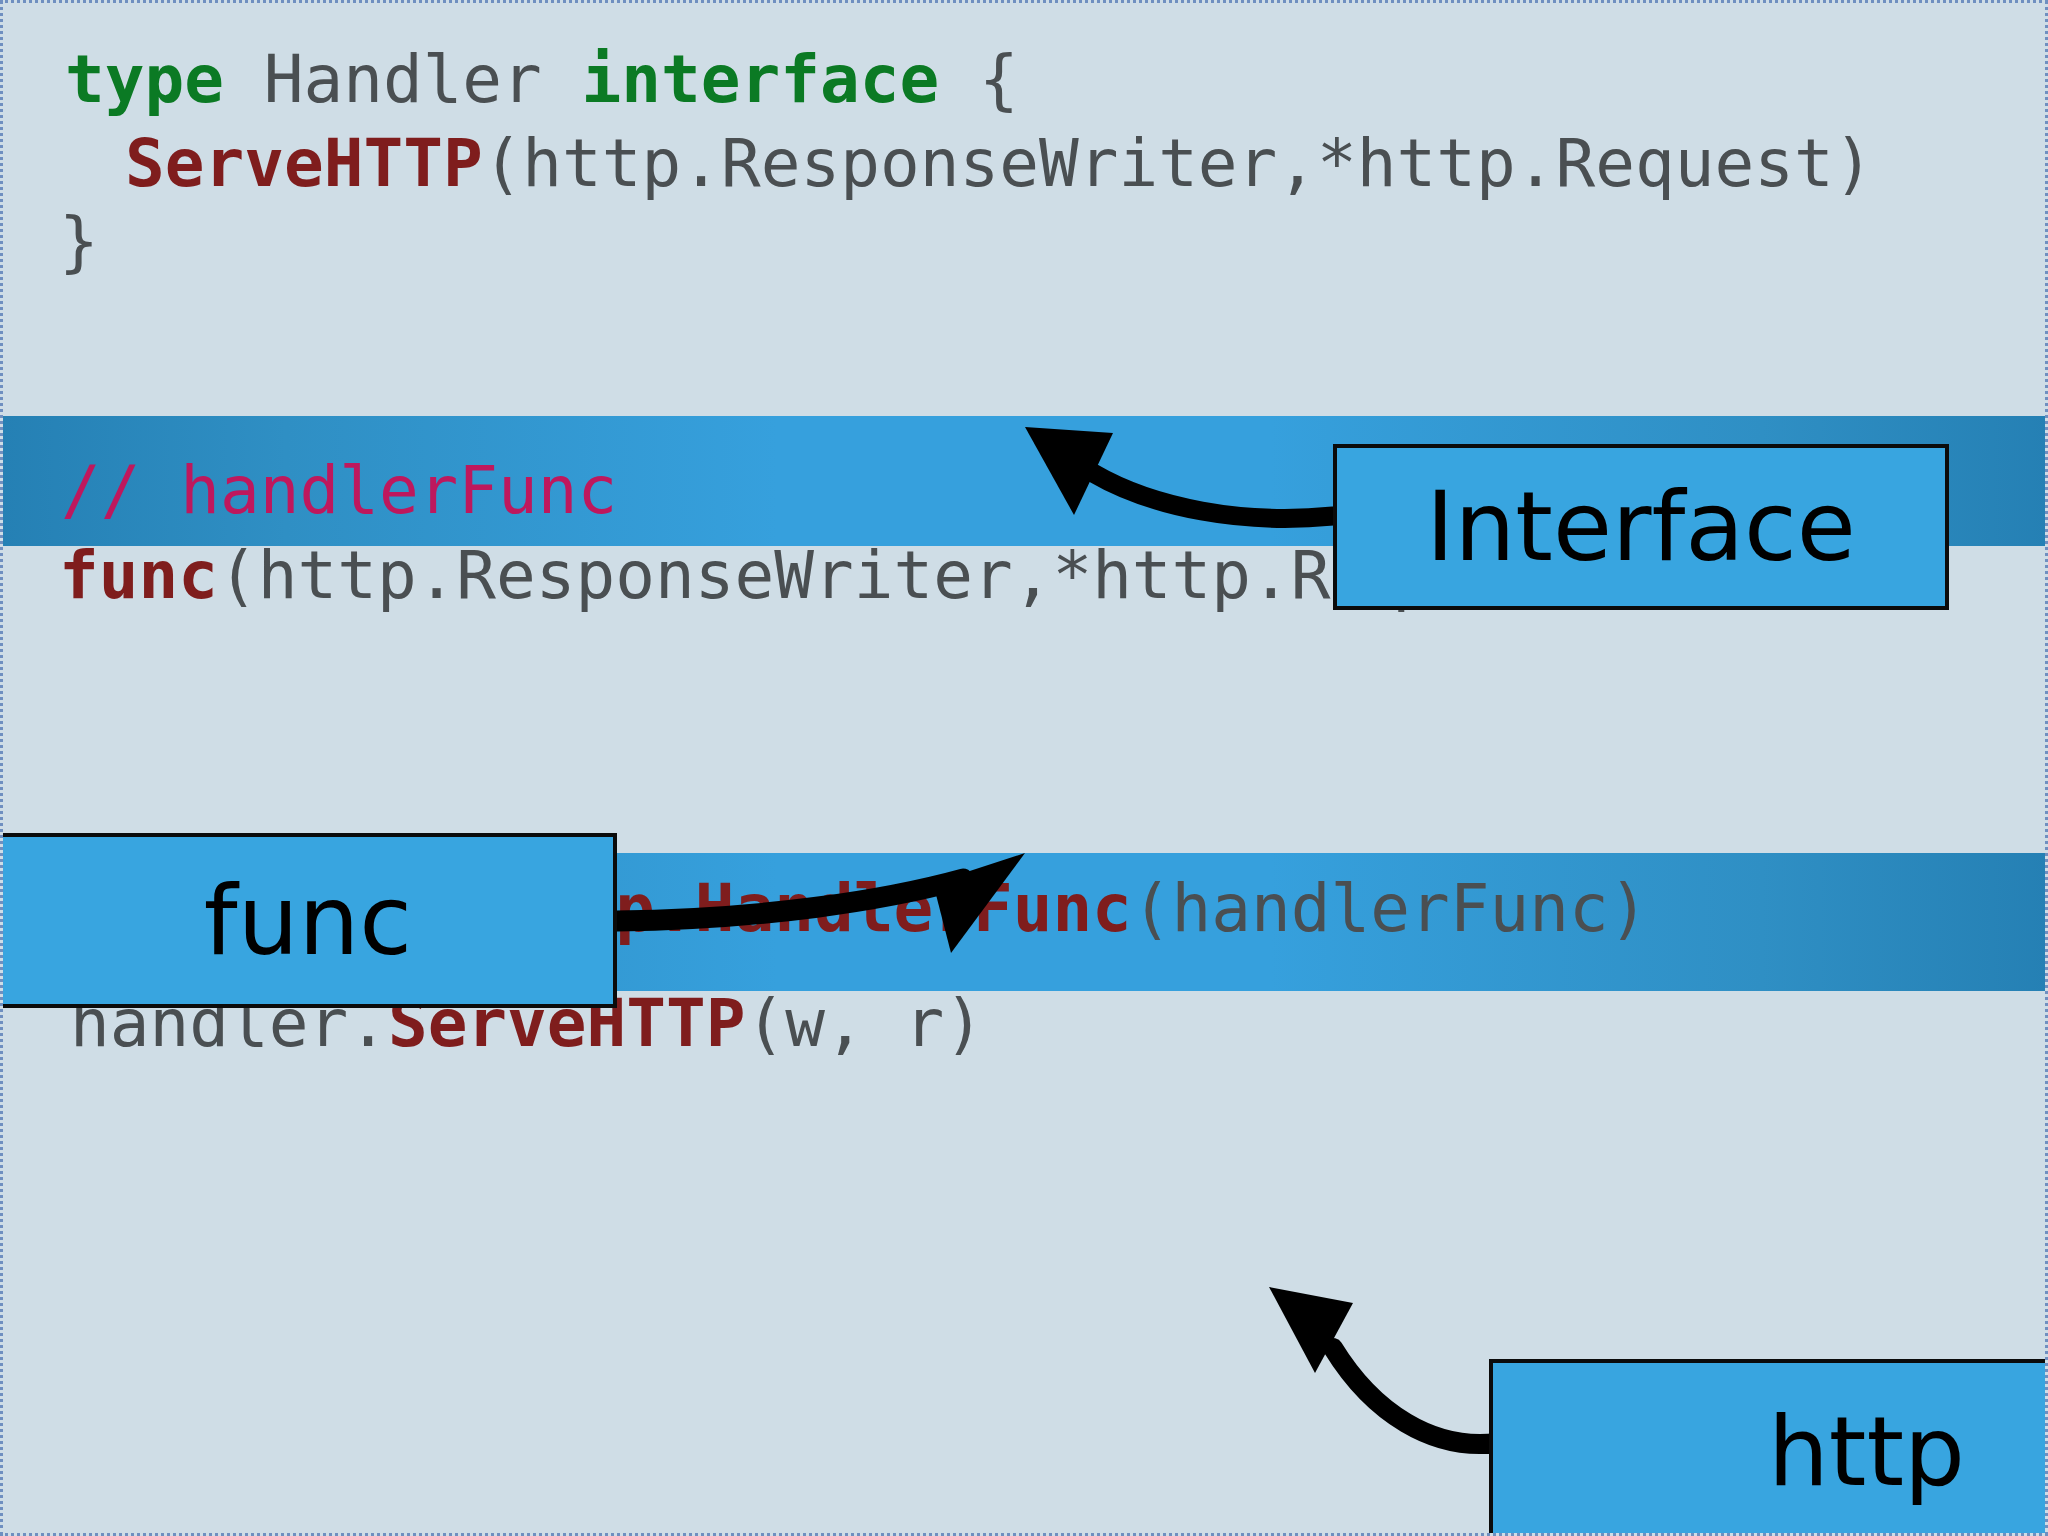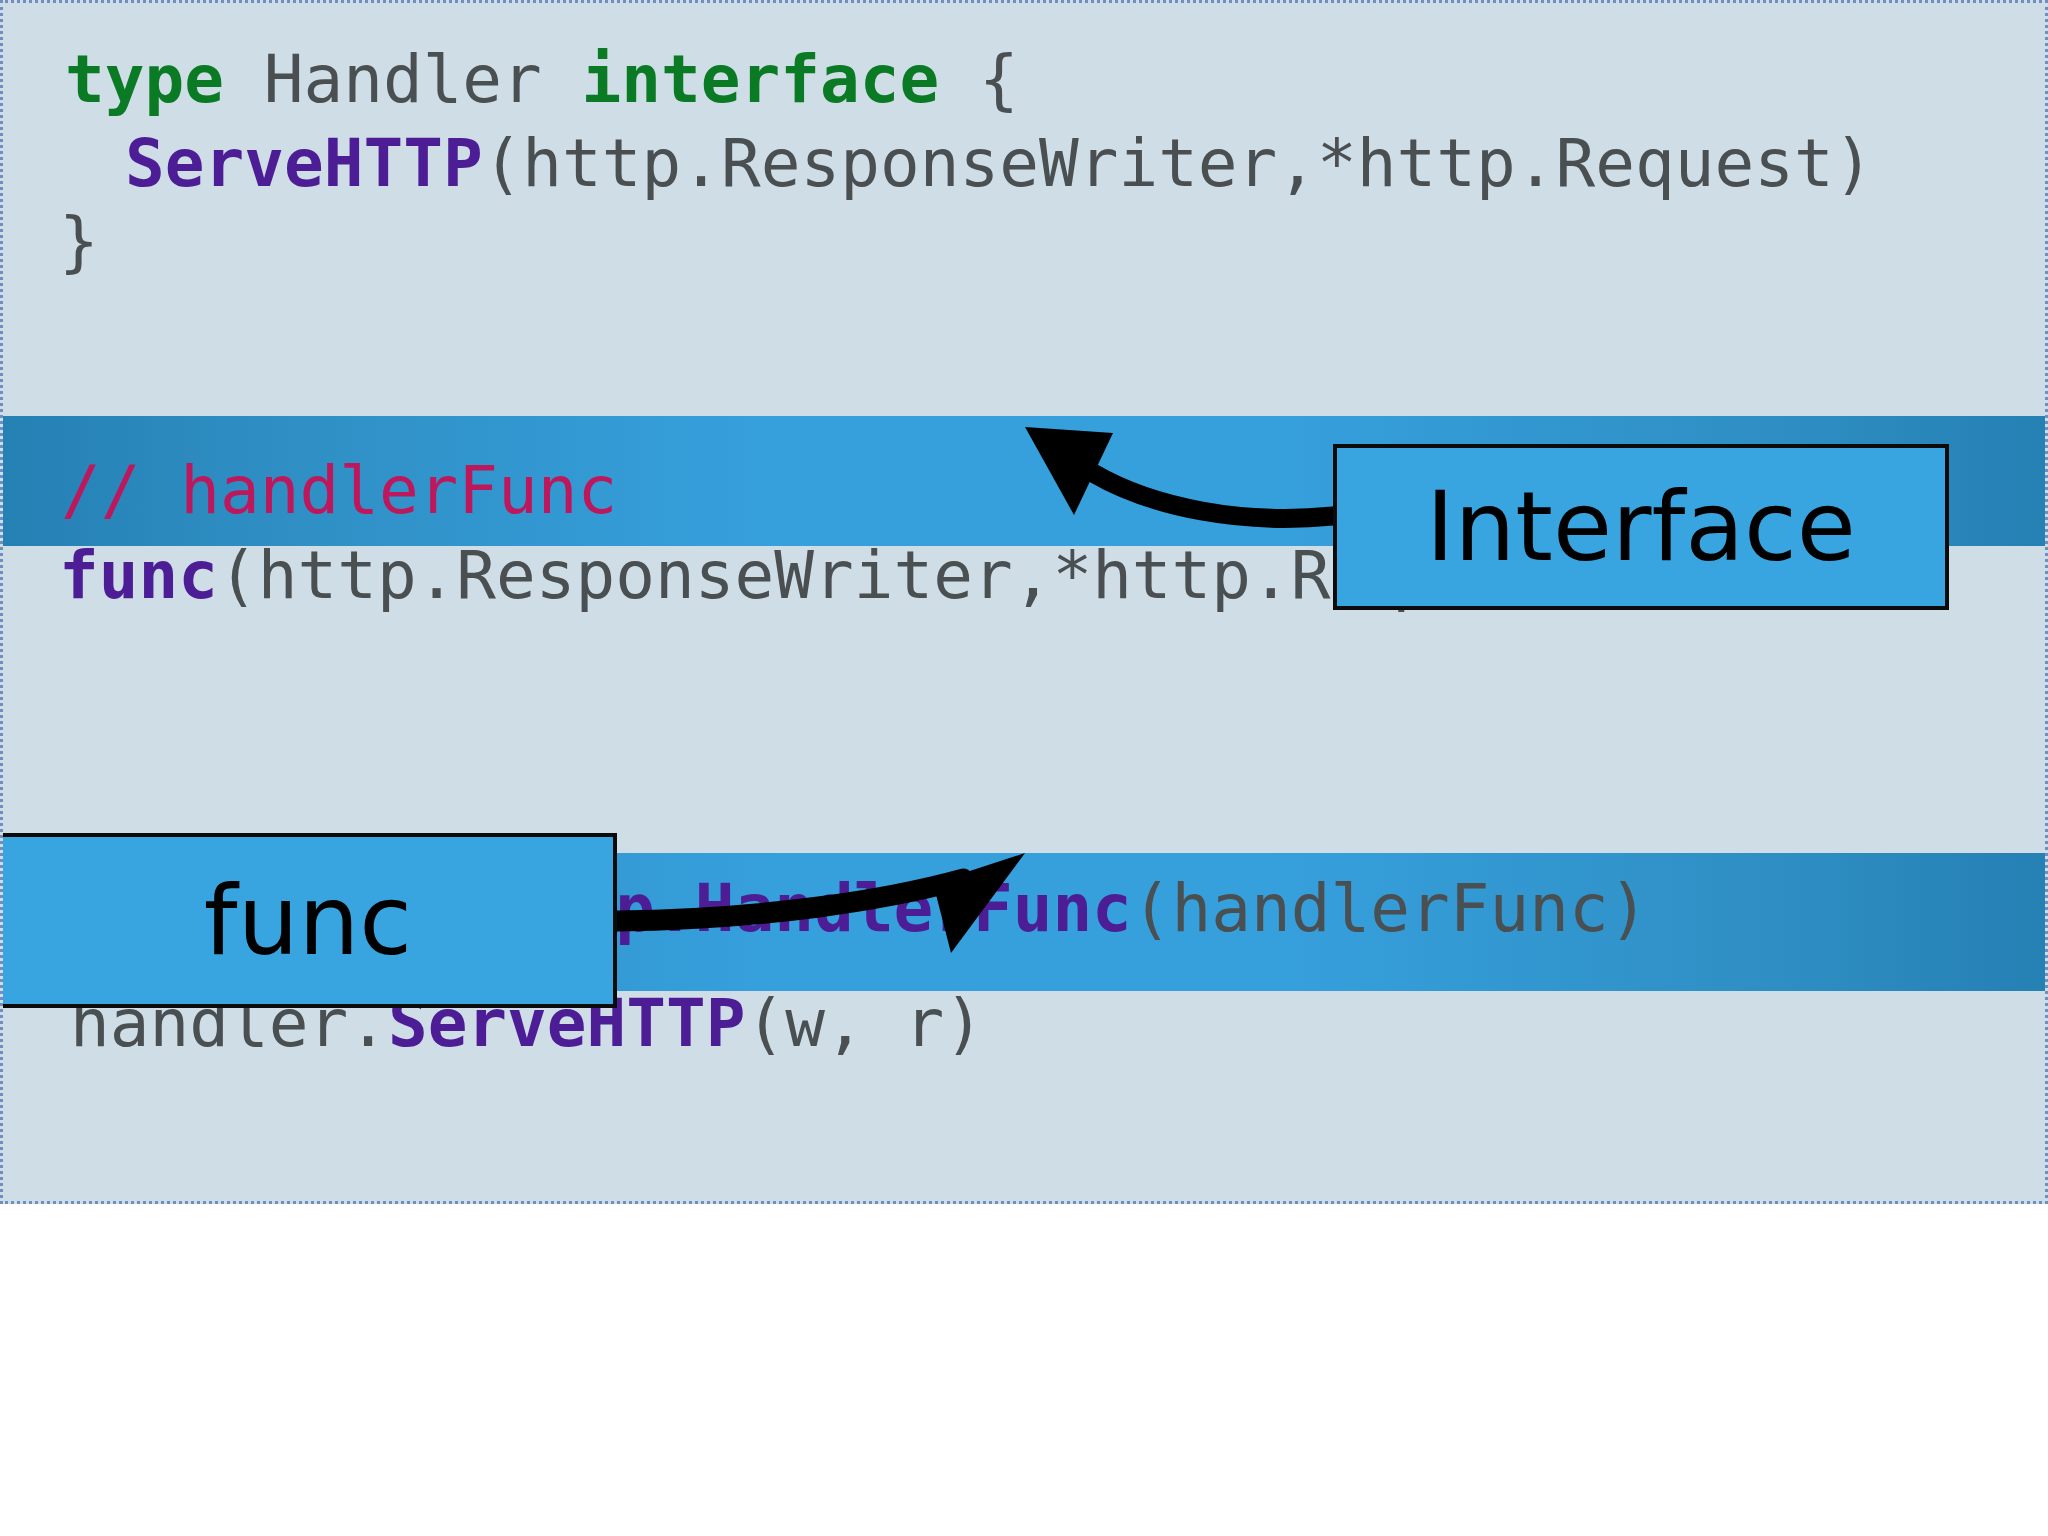--- a/index.html
+++ b/index.html
@@ -7,21 +7,21 @@
     padding: 0;
     background: #ffffff;
   }
   body {
     font-family: "DejaVu Sans", sans-serif;
   }
 
   #slide {
     position: relative;
     width: 2048px;
-    height: 1204px;
+    height: 1536px;
     background: #cfdde6;
     overflow: hidden;
     box-sizing: border-box;
     border: 3px dotted #6f8fc0;
   }
 
   
   .band {
     position: absolute;
     left: -4px;
@@ -42,21 +42,21 @@
     position: absolute;
     font-family: "DejaVu Sans Mono", monospace;
     white-space: pre;
     color: #4a4f52;
     font-size: 66px;
     letter-spacing: 0px;
     line-height: 1;
   }
   .kw      { color: #0b7a24; font-weight: bold; }
   .ident   { color: #4a4f52; }
-  .bold    { color: #4c1d95; font-weight: bold; }
+  .bold    { color: #7f1d1d; font-weight: bold; }
   .punct   { color: #4a4f52; }
   .comment { color: #be185d; }
 
   #line-type      { left: 62px;  top: 44px;  }
   #line-servehttp { left: 122px; top: 128px; }
   #line-brace     { left: 56px;  top: 206px; }
   #line-comment   { left: 58px;  top: 455px; }
   #line-func      { left: 56px;  top: 540px; }
   #line-assign    { left: 56px;  top: 873px; }
   #line-call      { left: 67px;  top: 988px; }

